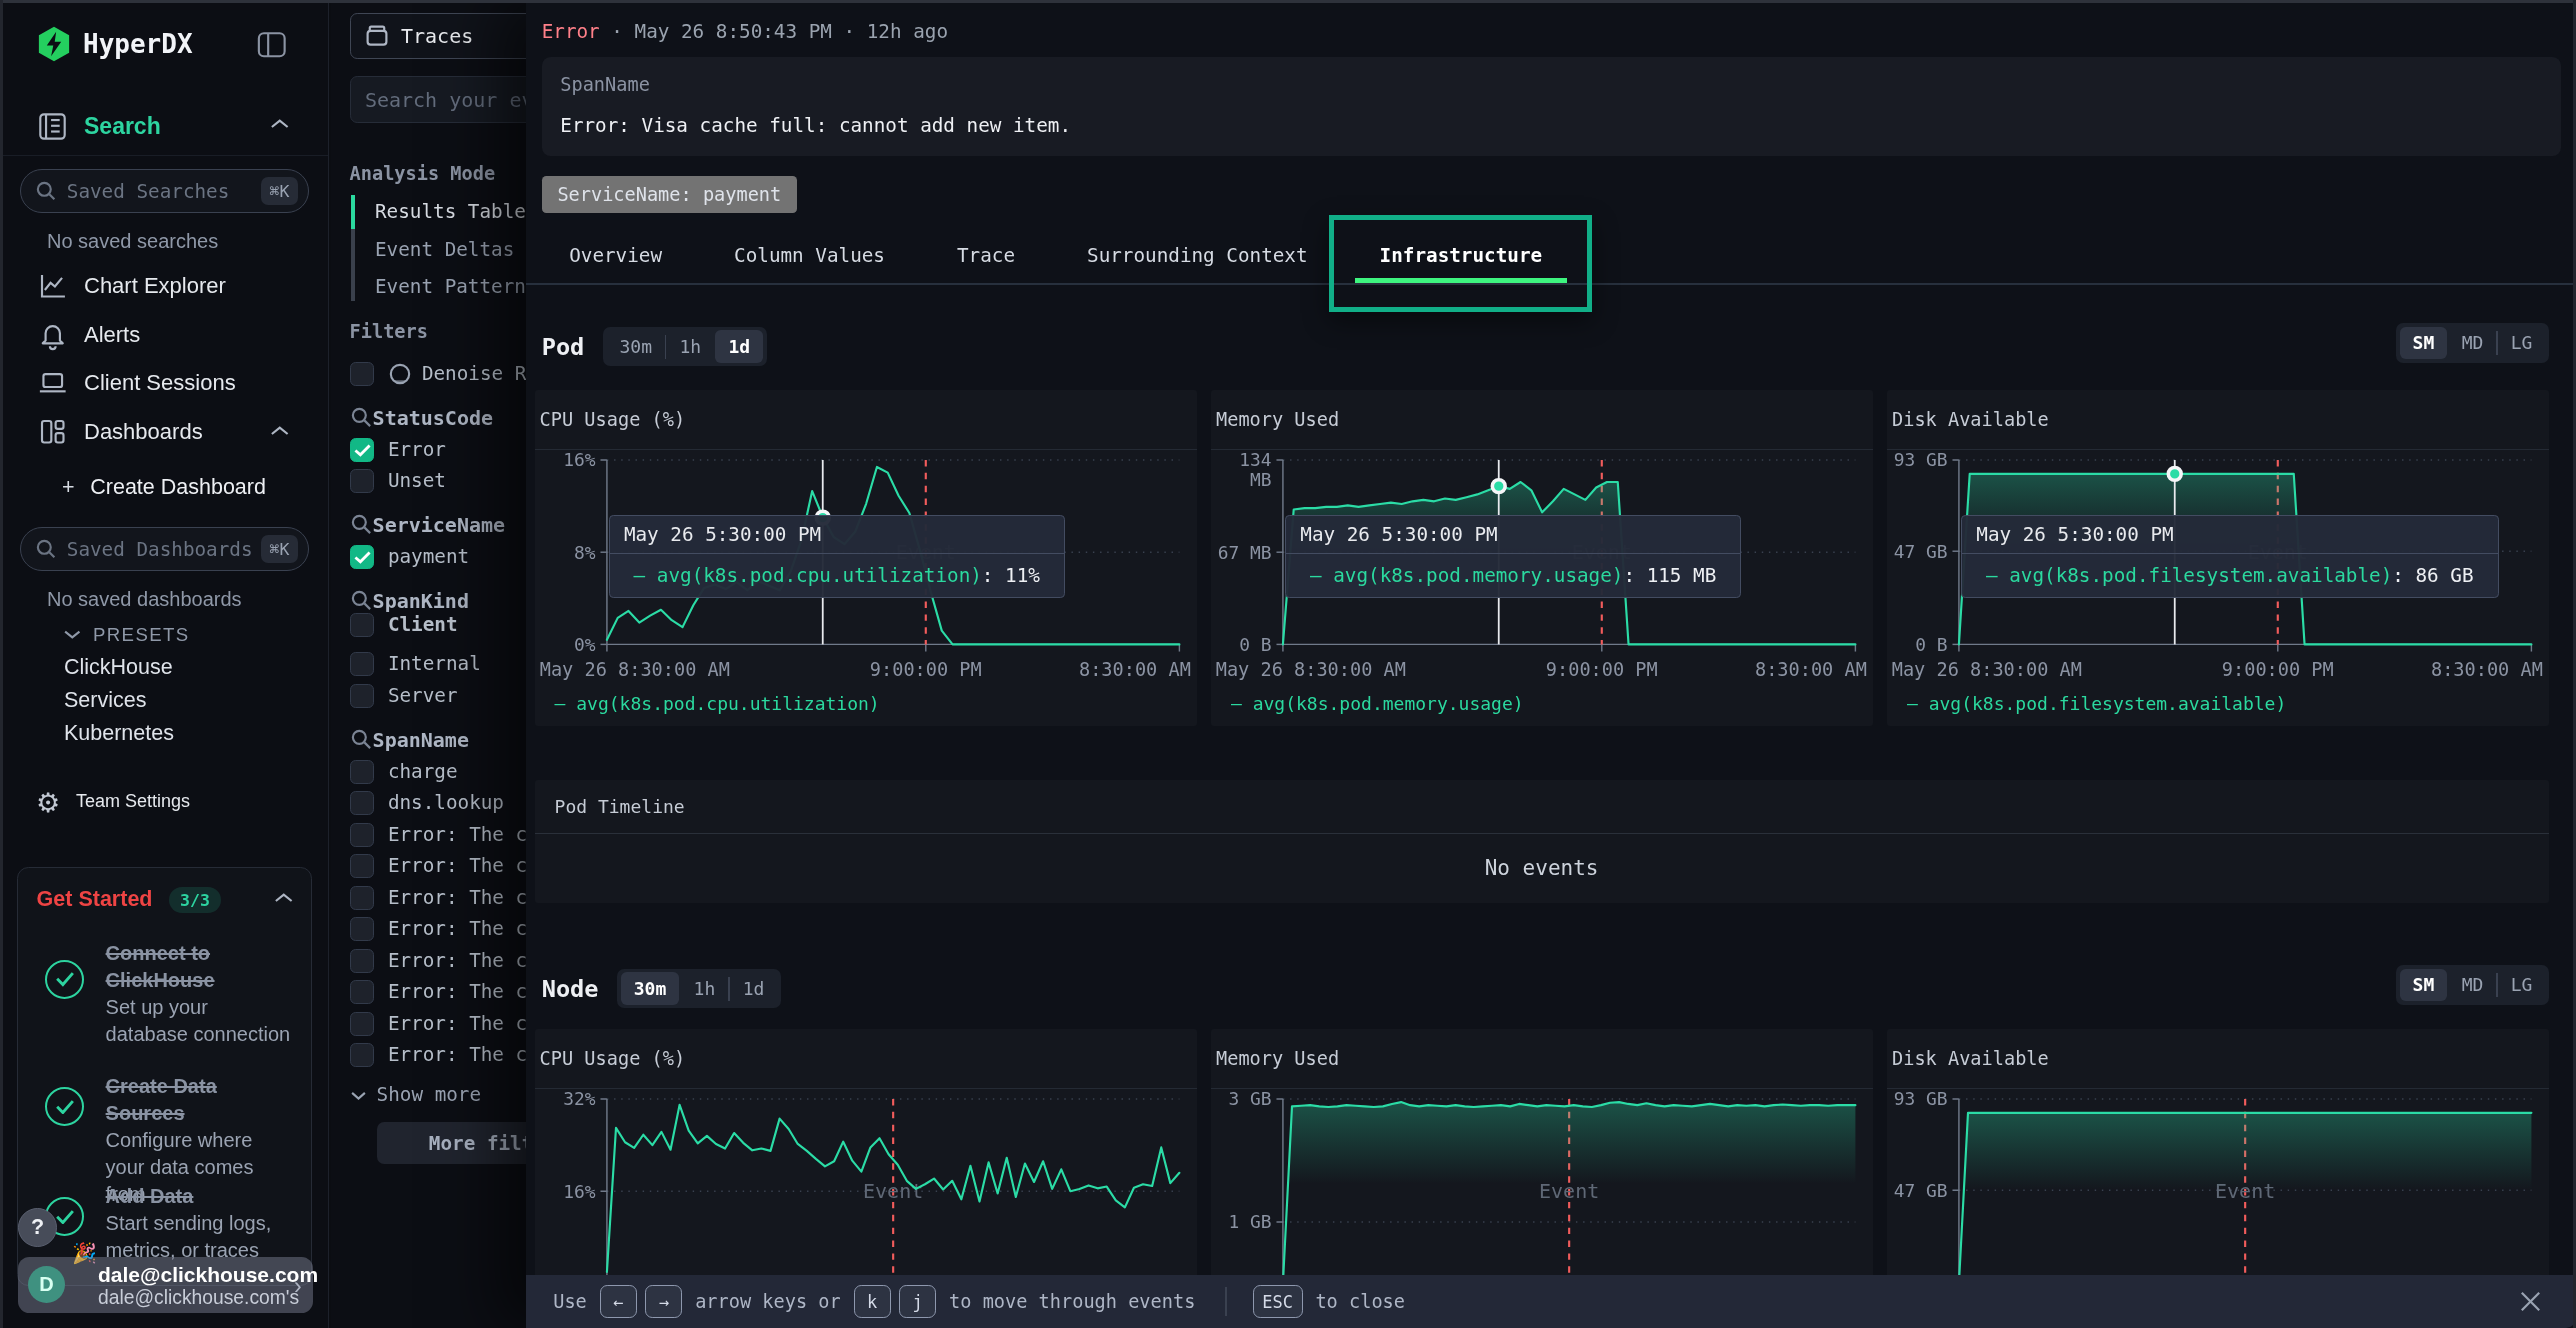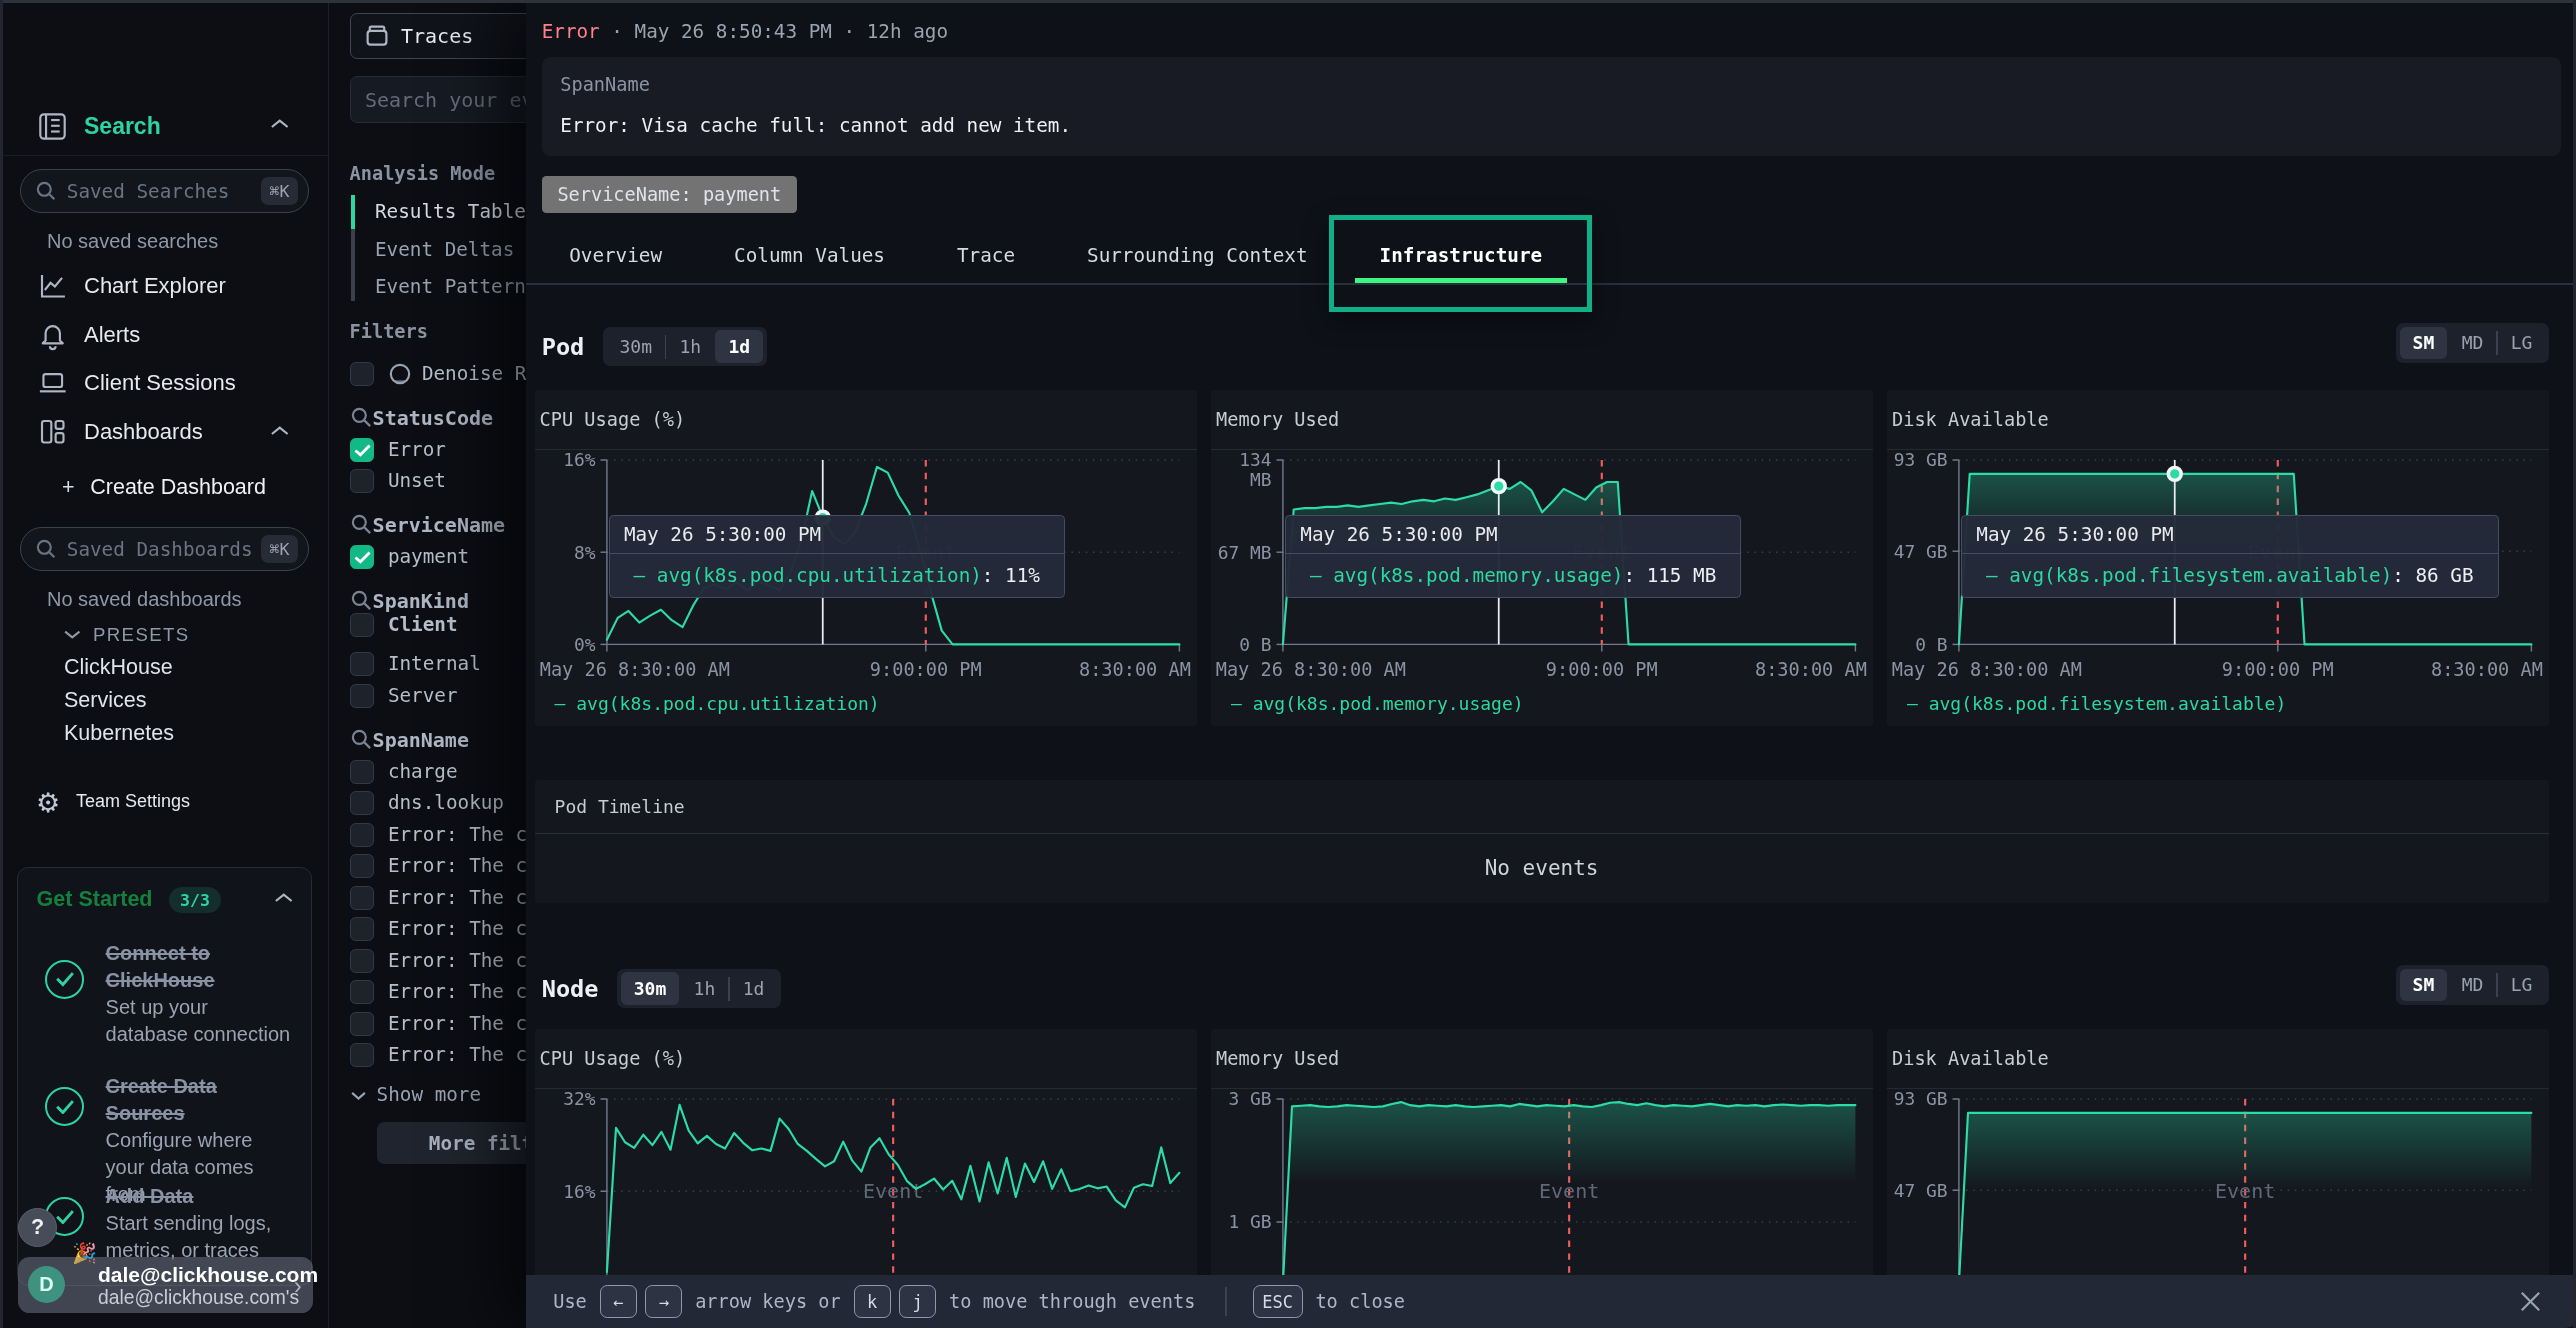--- a/index.html
+++ b/index.html
@@ -39,21 +39,21 @@
   .create-dash .plus { margin-right:15.7px; color:#d6dae2; }
   .presets-head { position:absolute; left:63px; font-size:18.6px; color:#8f98a8; letter-spacing:1.4px; cursor:pointer; }
   .preset-item { position:absolute; left:64px; font-size:21.5px; color:#dfe3ea; cursor:pointer; }
   .team-row { position:absolute; left:0; width:329px; height:37px; cursor:pointer; }
   .team-row .icon { position:absolute; left:36px; top:0px; font-size:27px; color:#c3c9d4; }
   .team-row .lbl { position:absolute; left:76px; top:4.3px; font-size:18px; color:#e6e9ee; }
 
   .get-started { position:absolute; left:17px; top:867px; width:295px; height:419px; border:1.4px solid #262b36;
                  border-radius:11.4px; background:#101319; }
   .gs-head { position:absolute; left:18.6px; top:18.6px; width:258px; }
-  .gs-title { font-size:21.5px; font-weight:bold; color:#15803d;text-align:center; }
+  .gs-title { font-size:21.5px; font-weight:bold; color:#ef4444;text-align:center; }
   .gs-badge { font-family:"DejaVu Sans Mono",monospace; font-size:16.5px; font-weight:bold; color:#2dd4a0;
               background:rgba(45,212,160,.14); border-radius:13px; padding:3.6px 11.4px; margin-left:13px; }
   .gs-chev { position:absolute; right:0; top:4.3px; }
   .gs-item { position:absolute; left:18.6px; width:258px; }
   .gs-check { position:absolute; left:8.6px; width:39px; height:39px; border:2.1px solid #2dd4a0; border-radius:50%; }
   .gs-check svg { position:absolute; left:7.9px; top:9.3px; }
   .gs-texts { position:absolute; left:69px; top:0; width:189px; }
   .gs-item-title { font-size:20px; font-weight:bold; color:#8a93a3; text-decoration:line-through; line-height:27px; }
   .gs-item-sub { font-size:20px; color:#9aa3b2; line-height:27px; }
   .help-btn { position:absolute; left:18px; top:1208px; width:39px; height:39px; border-radius:50%;
@@ -168,20 +168,31 @@
   .footer-close { position:absolute; right:31.5px; top:12px; width:29px; height:29px; cursor:pointer; }
 </style>
 </head>
 <body>
 
 <div class="frame-top"></div>
 <div class="frame-left"></div>
 <div class="frame-right"></div>
 
 <aside class="sidebar">
+  <div class="logo-row">
+    <svg class="logo-hex" viewBox="0 0 50 50">
+      <polygon points="25,1 46,13 46,37 25,49 4,37 4,13" fill="#24cf5f"></polygon>
+      <polygon points="28,8 15,27 24,27 21,42 35,22 26,22" fill="#0c0e14"></polygon>
+    </svg>
+    <span class="logo-text">HyperDX</span>
+    <svg class="panel-toggle" viewBox="0 0 44 44">
+      <rect x="4" y="6" width="36" height="32" rx="7" fill="none" stroke="#8b93a3" stroke-width="3"></rect>
+      <line x1="17" y1="6" x2="17" y2="38" stroke="#8b93a3" stroke-width="3"></line>
+    </svg>
+  </div>
 
   <div class="nav-search-row">
     <svg class="icon" width="33" height="33" viewBox="0 0 46 46">
       <rect x="6" y="6" width="34" height="34" rx="5" fill="none" stroke="#aeb6c4" stroke-width="3"></rect>
       <line x1="14" y1="6" x2="14" y2="40" stroke="#aeb6c4" stroke-width="3"></line>
       <line x1="21" y1="14" x2="33" y2="14" stroke="#aeb6c4" stroke-width="3"></line>
       <line x1="21" y1="22" x2="33" y2="22" stroke="#aeb6c4" stroke-width="3"></line>
       <line x1="21" y1="30" x2="33" y2="30" stroke="#aeb6c4" stroke-width="3"></line>
     </svg>
     <span class="lbl">Search</span>

